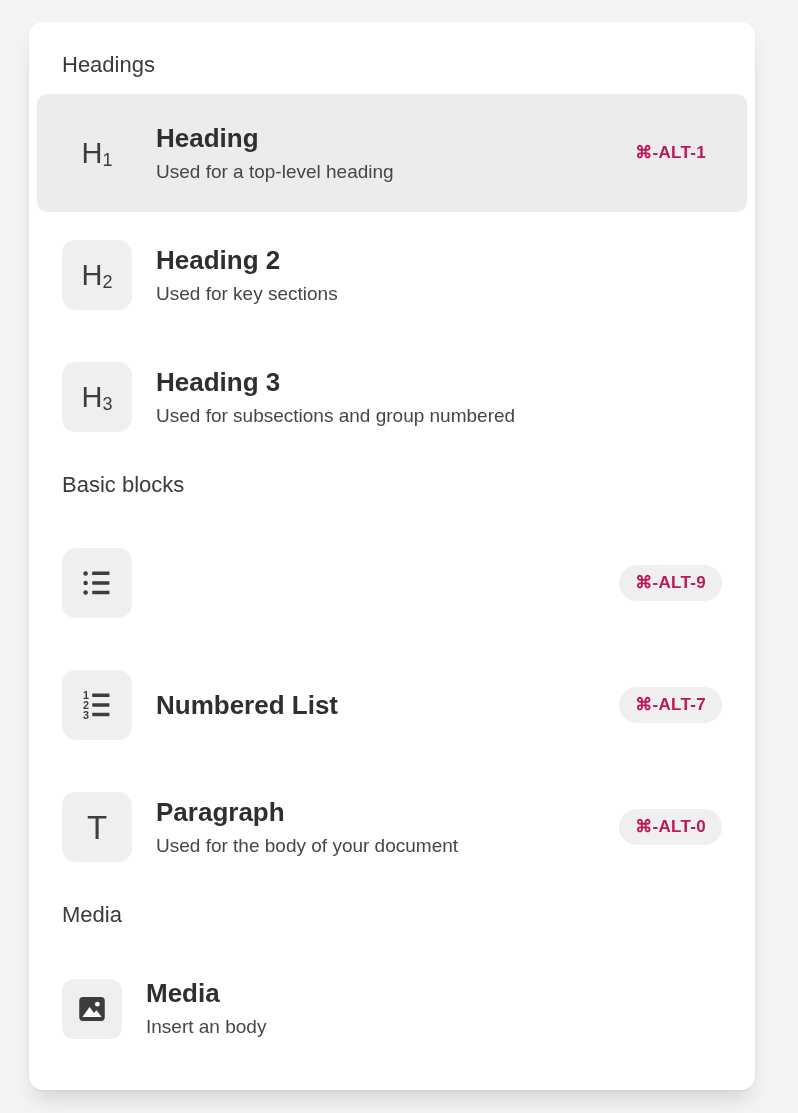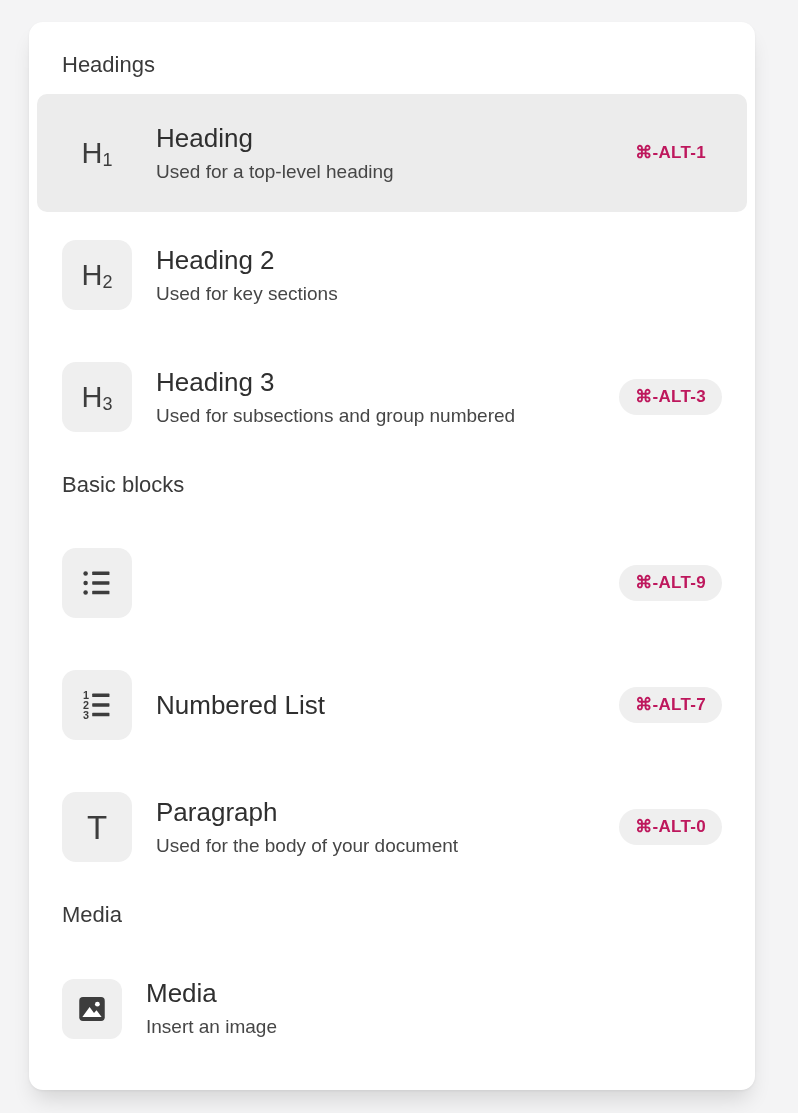--- a/index.html
+++ b/index.html
@@ -64,21 +64,21 @@
     margin-left: 24px;
     display: flex;
     flex-direction: column;
     gap: 7px;
     min-width: 0;
   }
   .title {
     font-size: 26px;
     line-height: 30px;
     color: #2f2f2f;
-    font-weight: 400;
+    font-weight: 700;
   }
   .desc {
     font-size: 19px;
     line-height: 24px;
     color: #464646;
     font-weight: 400;
   }
   .shortcut {
     margin-left: auto;
     flex: 0 0 auto;
@@ -128,21 +128,20 @@
 
   <div class="item">
     <div class="icon-box">
       <span class="h-letter">H</span>
         <span class="h-sub">3</span>
     </div>
     <div class="texts">
       <div class="title">Heading 3</div>
       <div class="desc">Used for subsections and group numbered</div>
     </div>
-    <div class="shortcut">⌘-ALT-3</div>
   </div>
 
   <div class="group-label">Basic blocks</div>
 
   <div class="item">
     <div class="icon-box">
       <svg width="36" height="36" viewBox="0 0 24 24">
         <circle cx="4.4" cy="5.6" r="1.5" fill="#3d3d3d"></circle>
         <circle cx="4.4" cy="12" r="1.5" fill="#3d3d3d"></circle>
         <circle cx="4.4" cy="18.4" r="1.5" fill="#3d3d3d"></circle>
@@ -187,17 +186,17 @@
   <div class="item">
     <div class="icon-box small">
       <svg width="34" height="34" viewBox="0 0 24 24">
         <rect x="3" y="3.6" width="18" height="16.8" rx="2.6" fill="#3d3d3d"></rect>
         <circle cx="15.8" cy="8.6" r="1.7" fill="#ffffff"></circle>
         <path d="M5.2 17.6 L10.3 10.6 L13.4 14.8 L15.2 12.8 L18.8 17.6 Z" fill="#ffffff"></path>
       </svg>
     </div>
     <div class="texts">
       <div class="title">Media</div>
-      <div class="desc">Insert an image</div>
+      <div class="desc">Insert an body</div>
     </div>
   </div>
 
 </div>
 
 </body></html>

